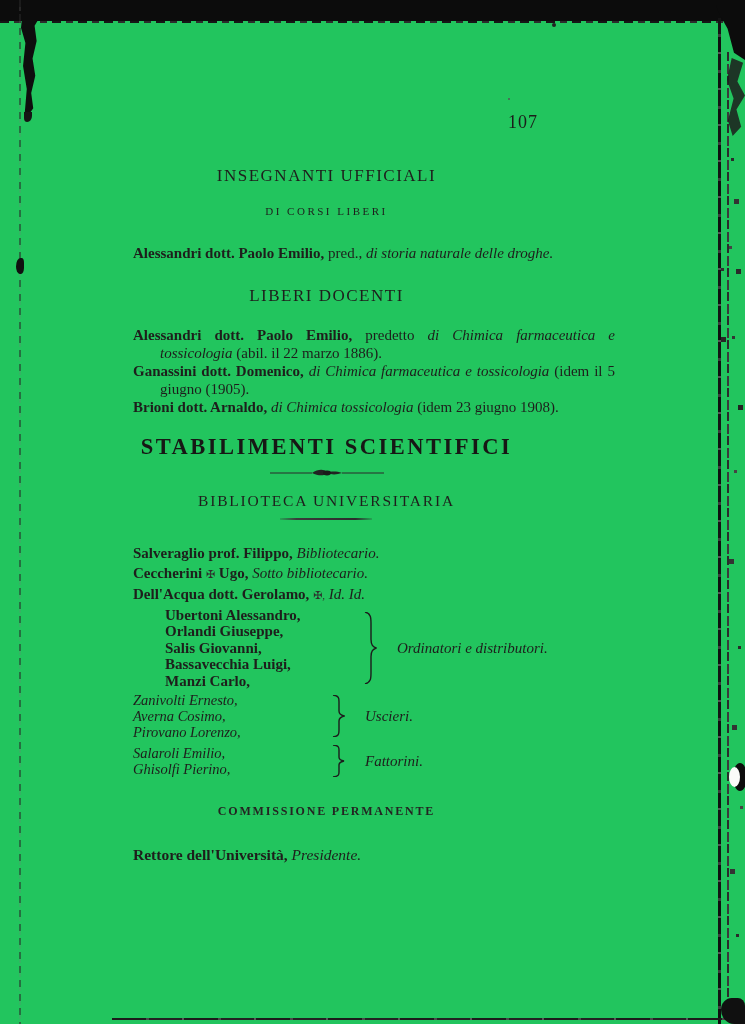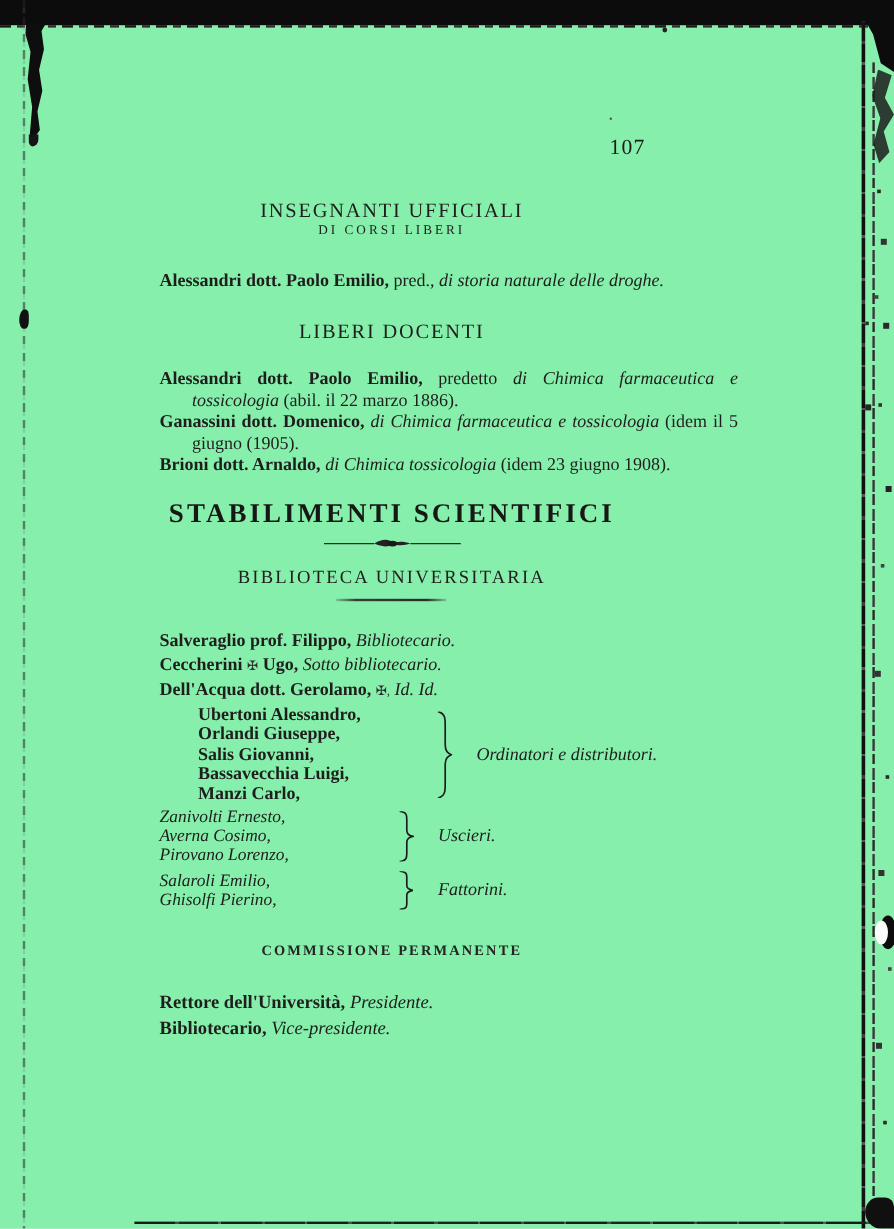--- a/index.html
+++ b/index.html
@@ -4,21 +4,21 @@
 <style>
   html, body { margin: 0; padding: 0; }
   body {
     width: 745px; height: 1024px;
     background: #e8e8e6;
     font-family: "Liberation Serif", "DejaVu Serif", serif;
   }
   .page {
     position: relative;
     width: 745px; height: 1024px;
-    background: #86efac;
+    background: #22c55e;
     overflow: hidden;
     color: #1e1e1c;
   }
 
   
   .top-bar {
     position: absolute; left: 0; top: 0; width: 745px; height: 21px;
     background: #0c0c0c;
   }
   .top-bar::after {
@@ -91,21 +91,21 @@
     position: absolute; left: 133px; top: 16px; width: 482px;
     padding-top: 150px;
     font-size: 15px; line-height: 18px;
   }
   .shift-center { text-align: center; margin-right: 95px; }
   h1, h2, h3, p, div { margin: 0; }
   .h-insegnanti {
     font-size: 17px; font-weight: normal; letter-spacing: 1.5px; line-height: 20px;
   }
   .h-subtitle {
-    margin-top: 0; font-size: 11px; letter-spacing: 2.5px; font-weight: normal; line-height: 13px;
+    margin-top: 19px; font-size: 11px; letter-spacing: 2.5px; font-weight: normal; line-height: 13px;
   }
   .entry {
     padding-left: 27px; text-indent: -27px; text-align: justify;
   }
   .first-entry { margin-top: 26px; }
   .h-liberi {
     margin-top: 24px; font-size: 17px; font-weight: normal; letter-spacing: 1.5px; line-height: 20px;
   }
   .liberi-entries { margin-top: 20px; }
   .h-stabilimenti {
@@ -240,17 +240,16 @@
           </svg>
         </div>
         <div class="g-role">Fattorini.</div>
       </div>
     </div>
 
     <h3 class="h-commissione shift-center">COMMISSIONE PERMANENTE</h3>
 
     <div class="commission">
       <div class="staff-row"><b>Rettore dell'Università,</b> <i>Presidente.</i></div>
-      <div class="staff-row"><b>Bibliotecario,</b> <i>Vice-presidente.</i></div>
     </div>
 
   </div>
 </div>
 
 </body></html>

